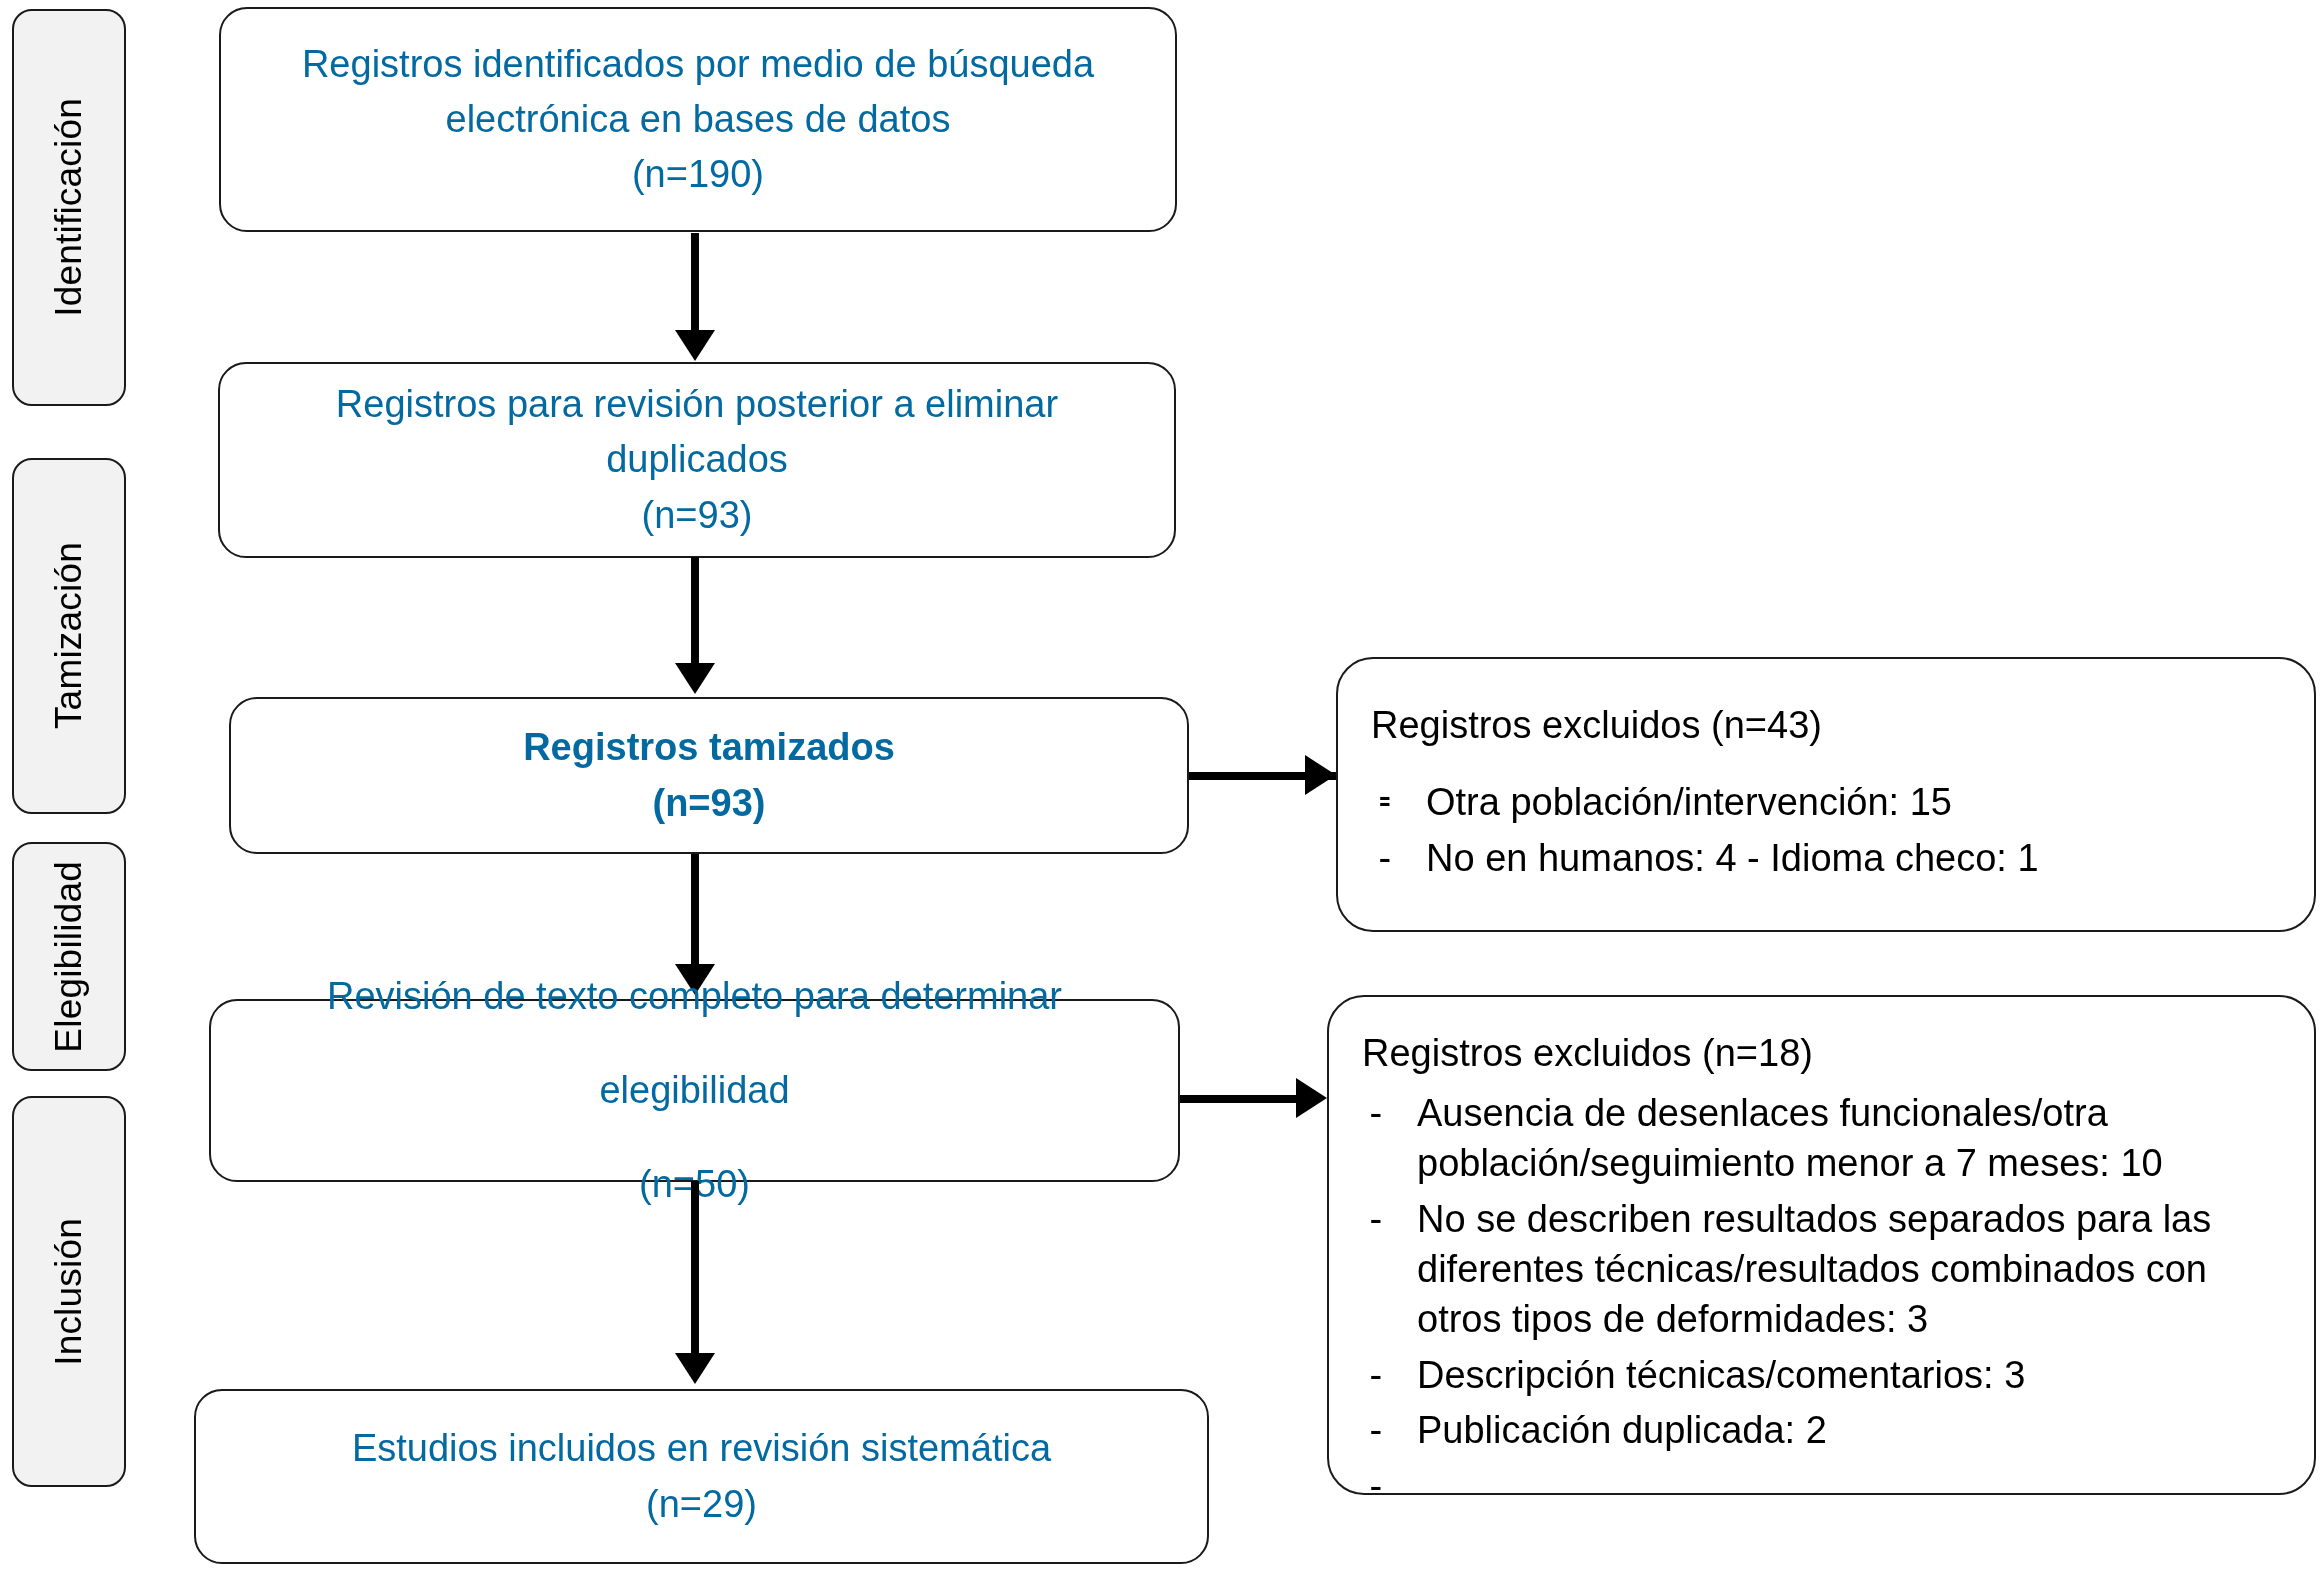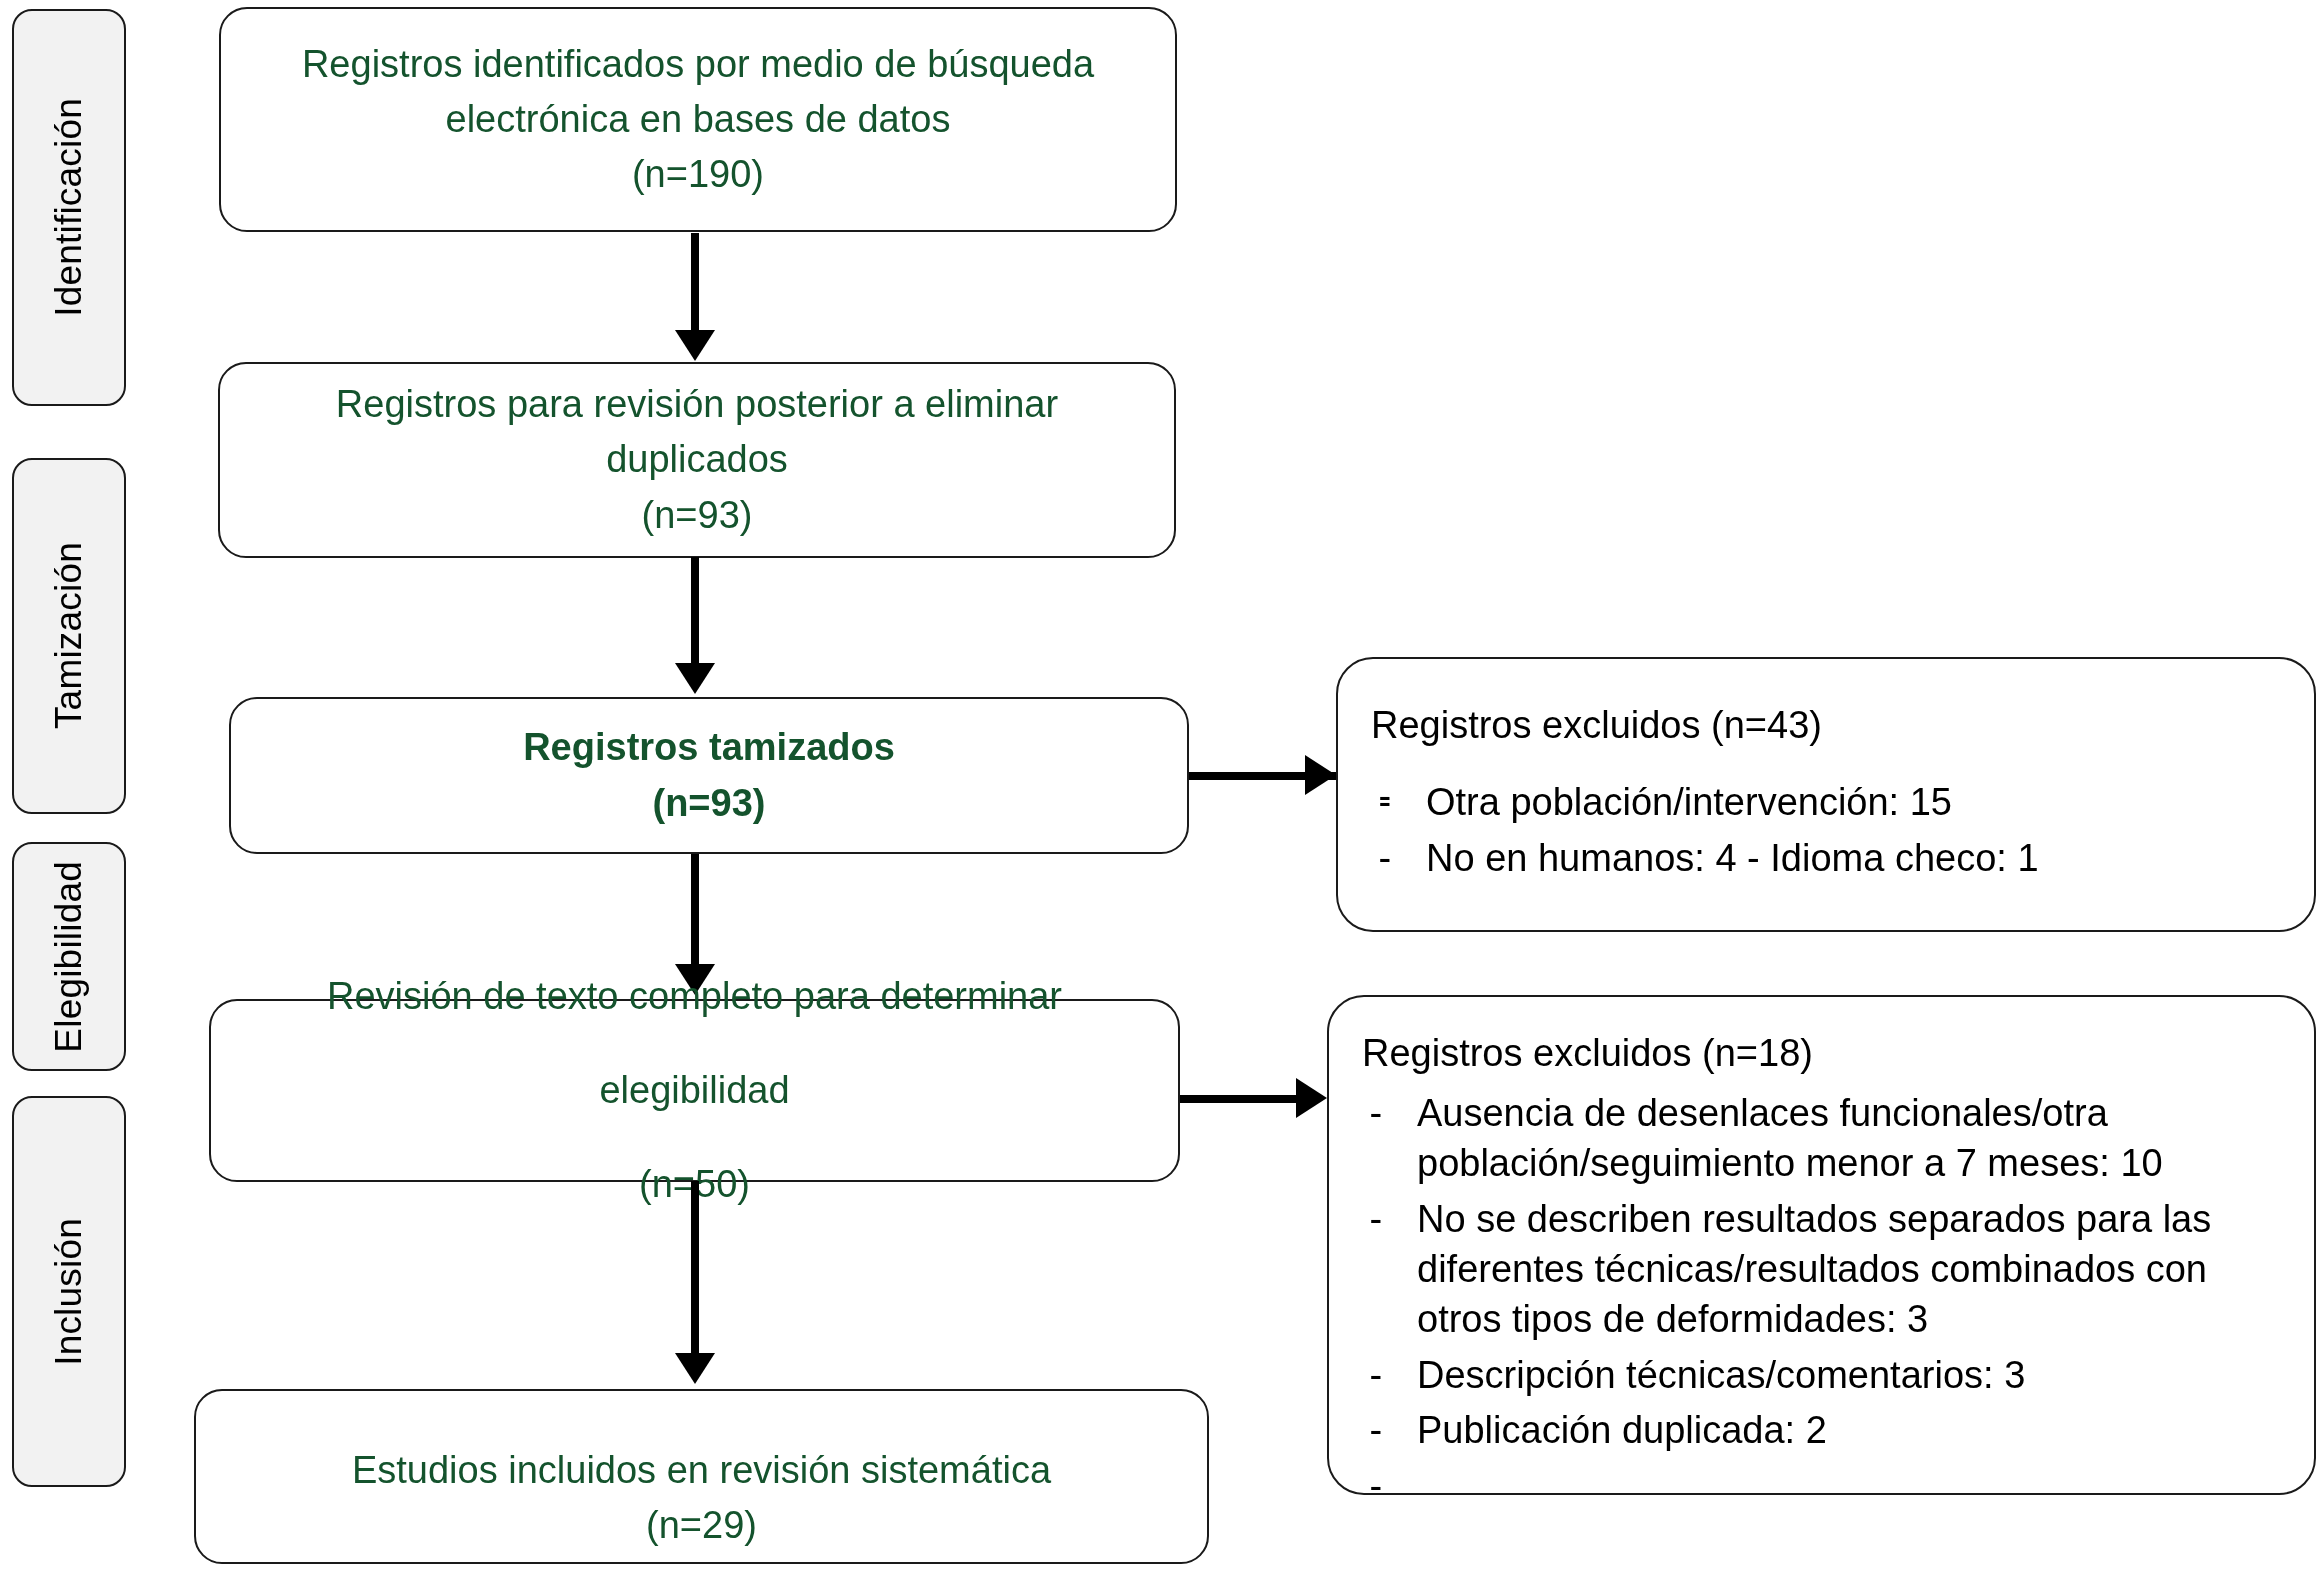--- a/index.html
+++ b/index.html
@@ -50,21 +50,21 @@
     flex-direction: column;
     align-items: center;
     justify-content: center;
     text-align: center;
     padding: 9.2px 24px;
   }
   .flow-box .line {
     font-size: 38px;
     line-height: 1.45;
     white-space: nowrap;
-    color: #14532d;
+    color: #0369a1;
   }
 
   
   .excl-box {
     position: absolute;
     box-sizing: border-box;
     background: #ffffff;
     border: 2.8px solid #1a1a1a;
     border-radius: 37px;
     padding: 24px 28px 24px 33px;
@@ -222,19 +222,19 @@
       </li>
       <li class="excl-item">
         <span class="dash">-</span>
       </li>
     </ul>
   </div>
 
   <div class="v-line" style="left:691px; top:1181px; height:175px;"></div>
   <div class="arrow-down" style="left:675px; top:1353px;"></div>
 
-  <div class="flow-box" style="left:194px; top:1389px; width:1015px; height:175px;justify-content:flex-end;">
+  <div class="flow-box" style="left:194px; top:1389px; width:1015px; height:175px;">
     <div class="line">Estudios incluidos en revisión sistemática</div>
     <div class="line">(n=29)</div>
   </div>
 
 </div>
 
 
 </body></html>

